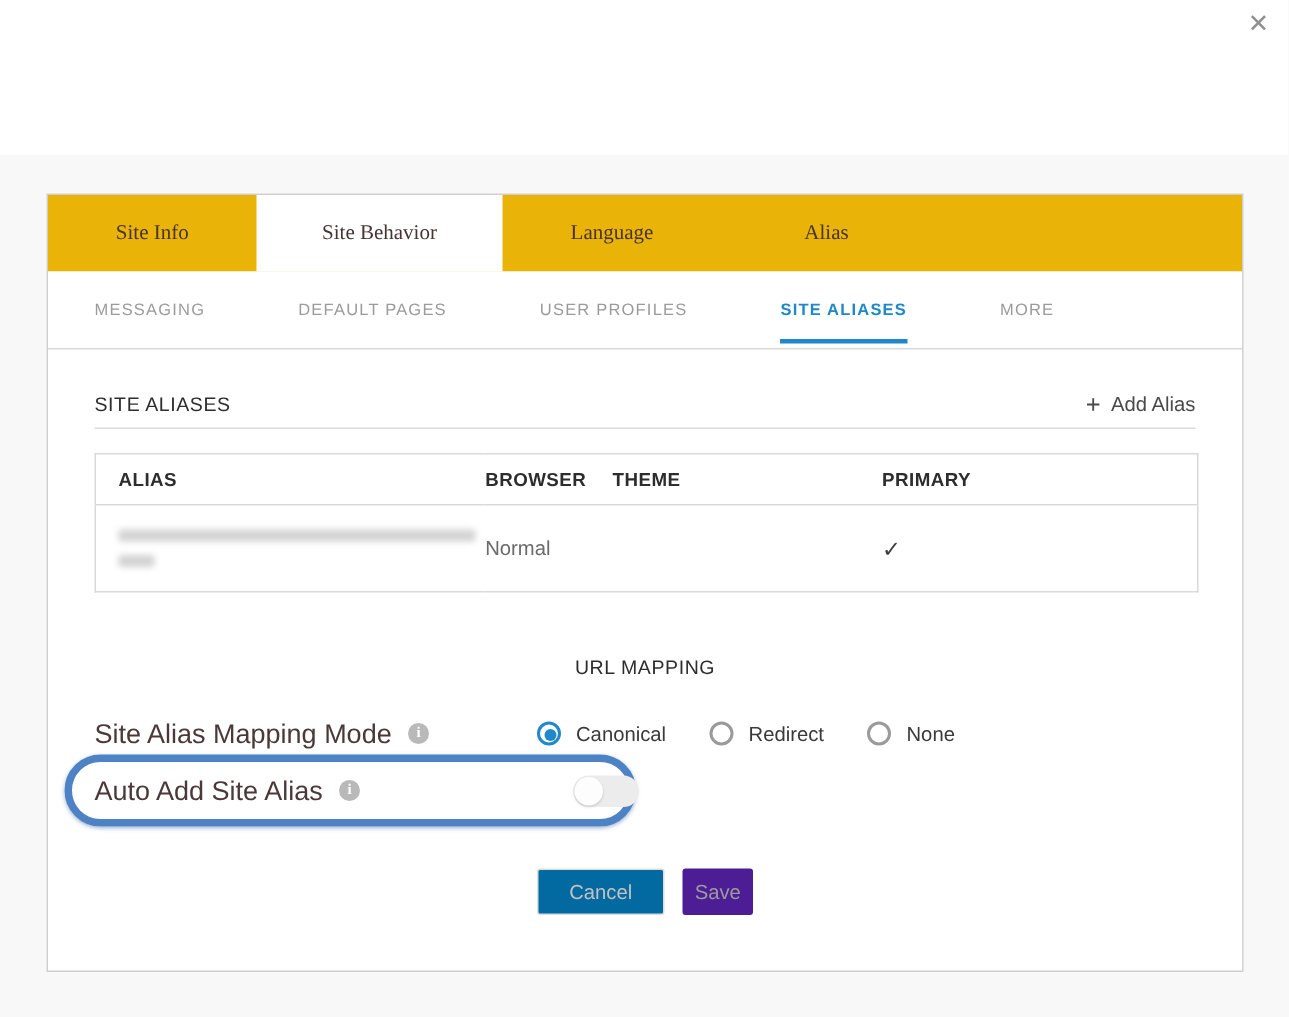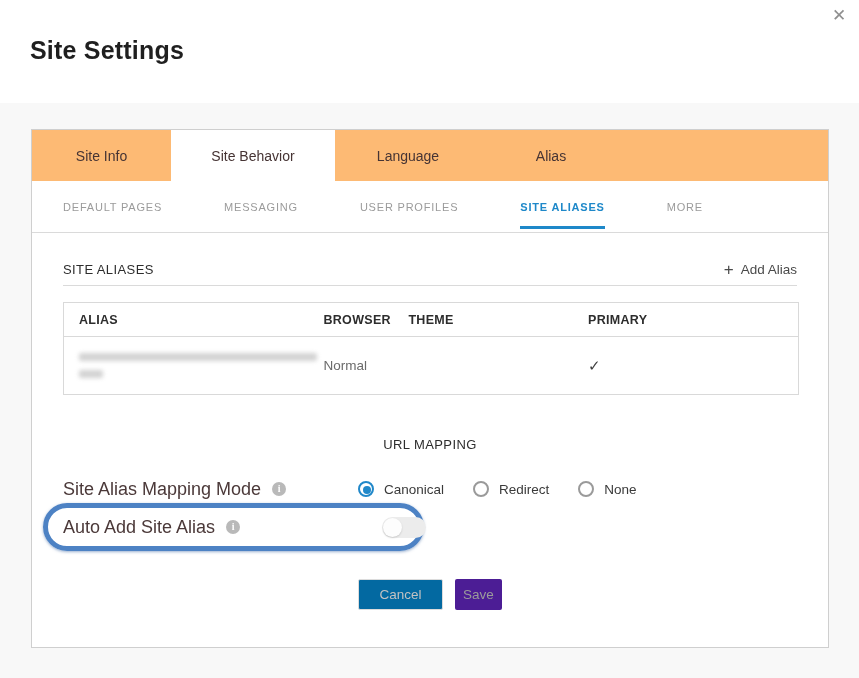--- a/index.html
+++ b/index.html
@@ -11,21 +11,21 @@
   .dlg-title { position:absolute; left:30px; top:36px; font-size:25px; font-weight:700;
     color:#1f1f1f; letter-spacing:.2px; }
   .close-x { position:absolute; right:9px; top:5px; font-size:17px; color:#8f8f8f;
     cursor:pointer; width:22px; height:22px; text-align:center; line-height:22px; }
 
   
   .panel { position:absolute; left:31px; top:129px; width:798px; height:519px;
     background:#ffffff; border:1px solid #cfcfcf; }
 
   
-  .tabs { display:flex; height:51px; background:#fdba74; }
+  .tabs { display:flex; height:51px; background:#eab308;font-family:Liberation Serif, serif; }
   .tab { display:flex; align-items:center; justify-content:center;
     font-size:14px; color:#463434; cursor:pointer; }
   .tab.active { background:#ffffff; }
   .tab-0{width:139px;} .tab-1{width:164px;} .tab-2{width:146px;} .tab-3{width:140px;}
 
   
   .subtabs { display:flex; align-items:center; height:52px; background:#ffffff;
     border-bottom:1px solid #dadada; padding-left:31px; column-gap:62px; }
   .subtab { position:relative; height:100%; display:flex; align-items:center;
     font-size:11px; letter-spacing:.8px; color:#9b9b9b; cursor:pointer; font-weight:400; }
@@ -96,36 +96,35 @@
   .btn { height:31px; font-size:13.5px; border-radius:2px; cursor:pointer;
     display:flex; align-items:center; justify-content:center;
     font-family:"Liberation Sans", sans-serif; }
   .btn-cancel { width:85px; background:#0369a1; border:1px solid #dcdcdc; color:#c2c2c2; }
   .btn-save { width:47px; background:#4c1d95; border:none; color:#9b9b9b; }
 </style>
 </head>
 <body>
 
 <div class="dlg-header">
-  <div class="dlg-title">Site Settings</div>
   <div class="close-x">✕</div>
 </div>
 
 <div class="panel">
 
   <div class="tabs">
     <div class="tab tab-0">Site Info</div>
     <div class="tab tab-1 active">Site Behavior</div>
     <div class="tab tab-2">Language</div>
     <div class="tab tab-3">Alias</div>
   </div>
 
   <div class="subtabs">
+    <div class="subtab">MESSAGING</div>
     <div class="subtab">DEFAULT PAGES</div>
-    <div class="subtab">MESSAGING</div>
     <div class="subtab">USER PROFILES</div>
     <div class="subtab active">SITE ALIASES</div>
     <div class="subtab">MORE</div>
   </div>
 
   <div class="content">
 
     <div class="section-header">
       <div class="section-title">SITE ALIASES</div>
       <div class="add-alias">

